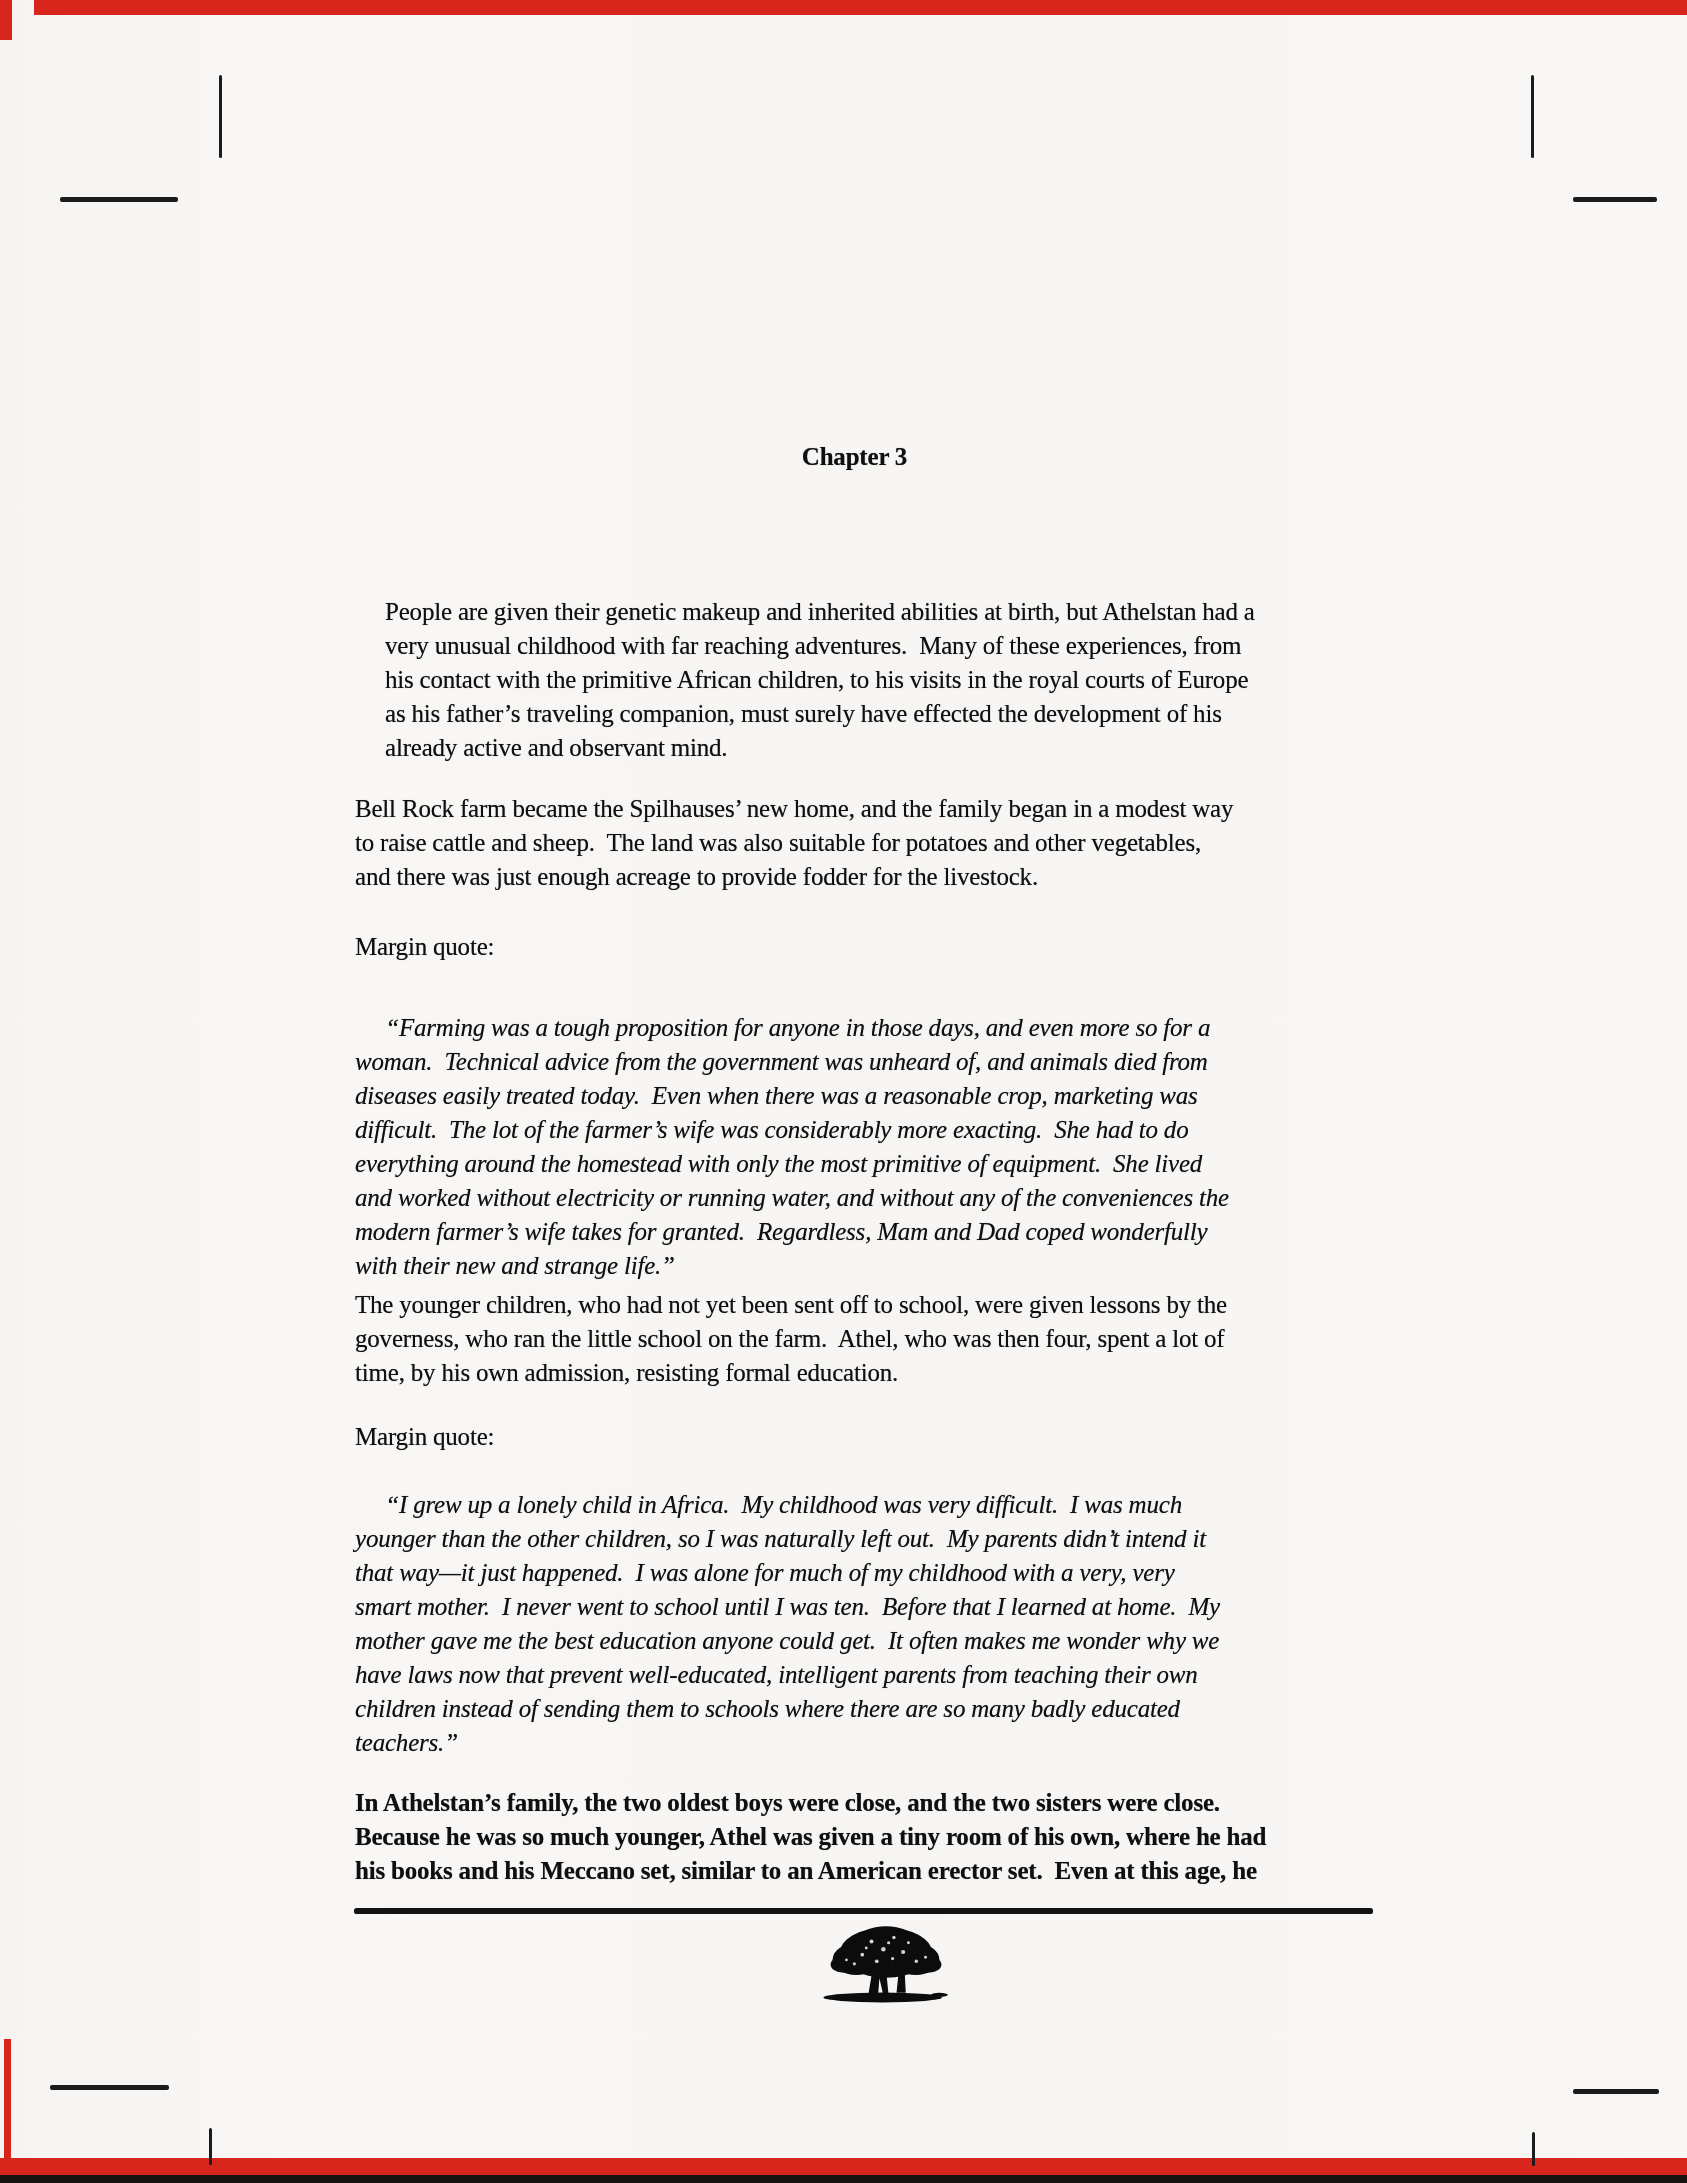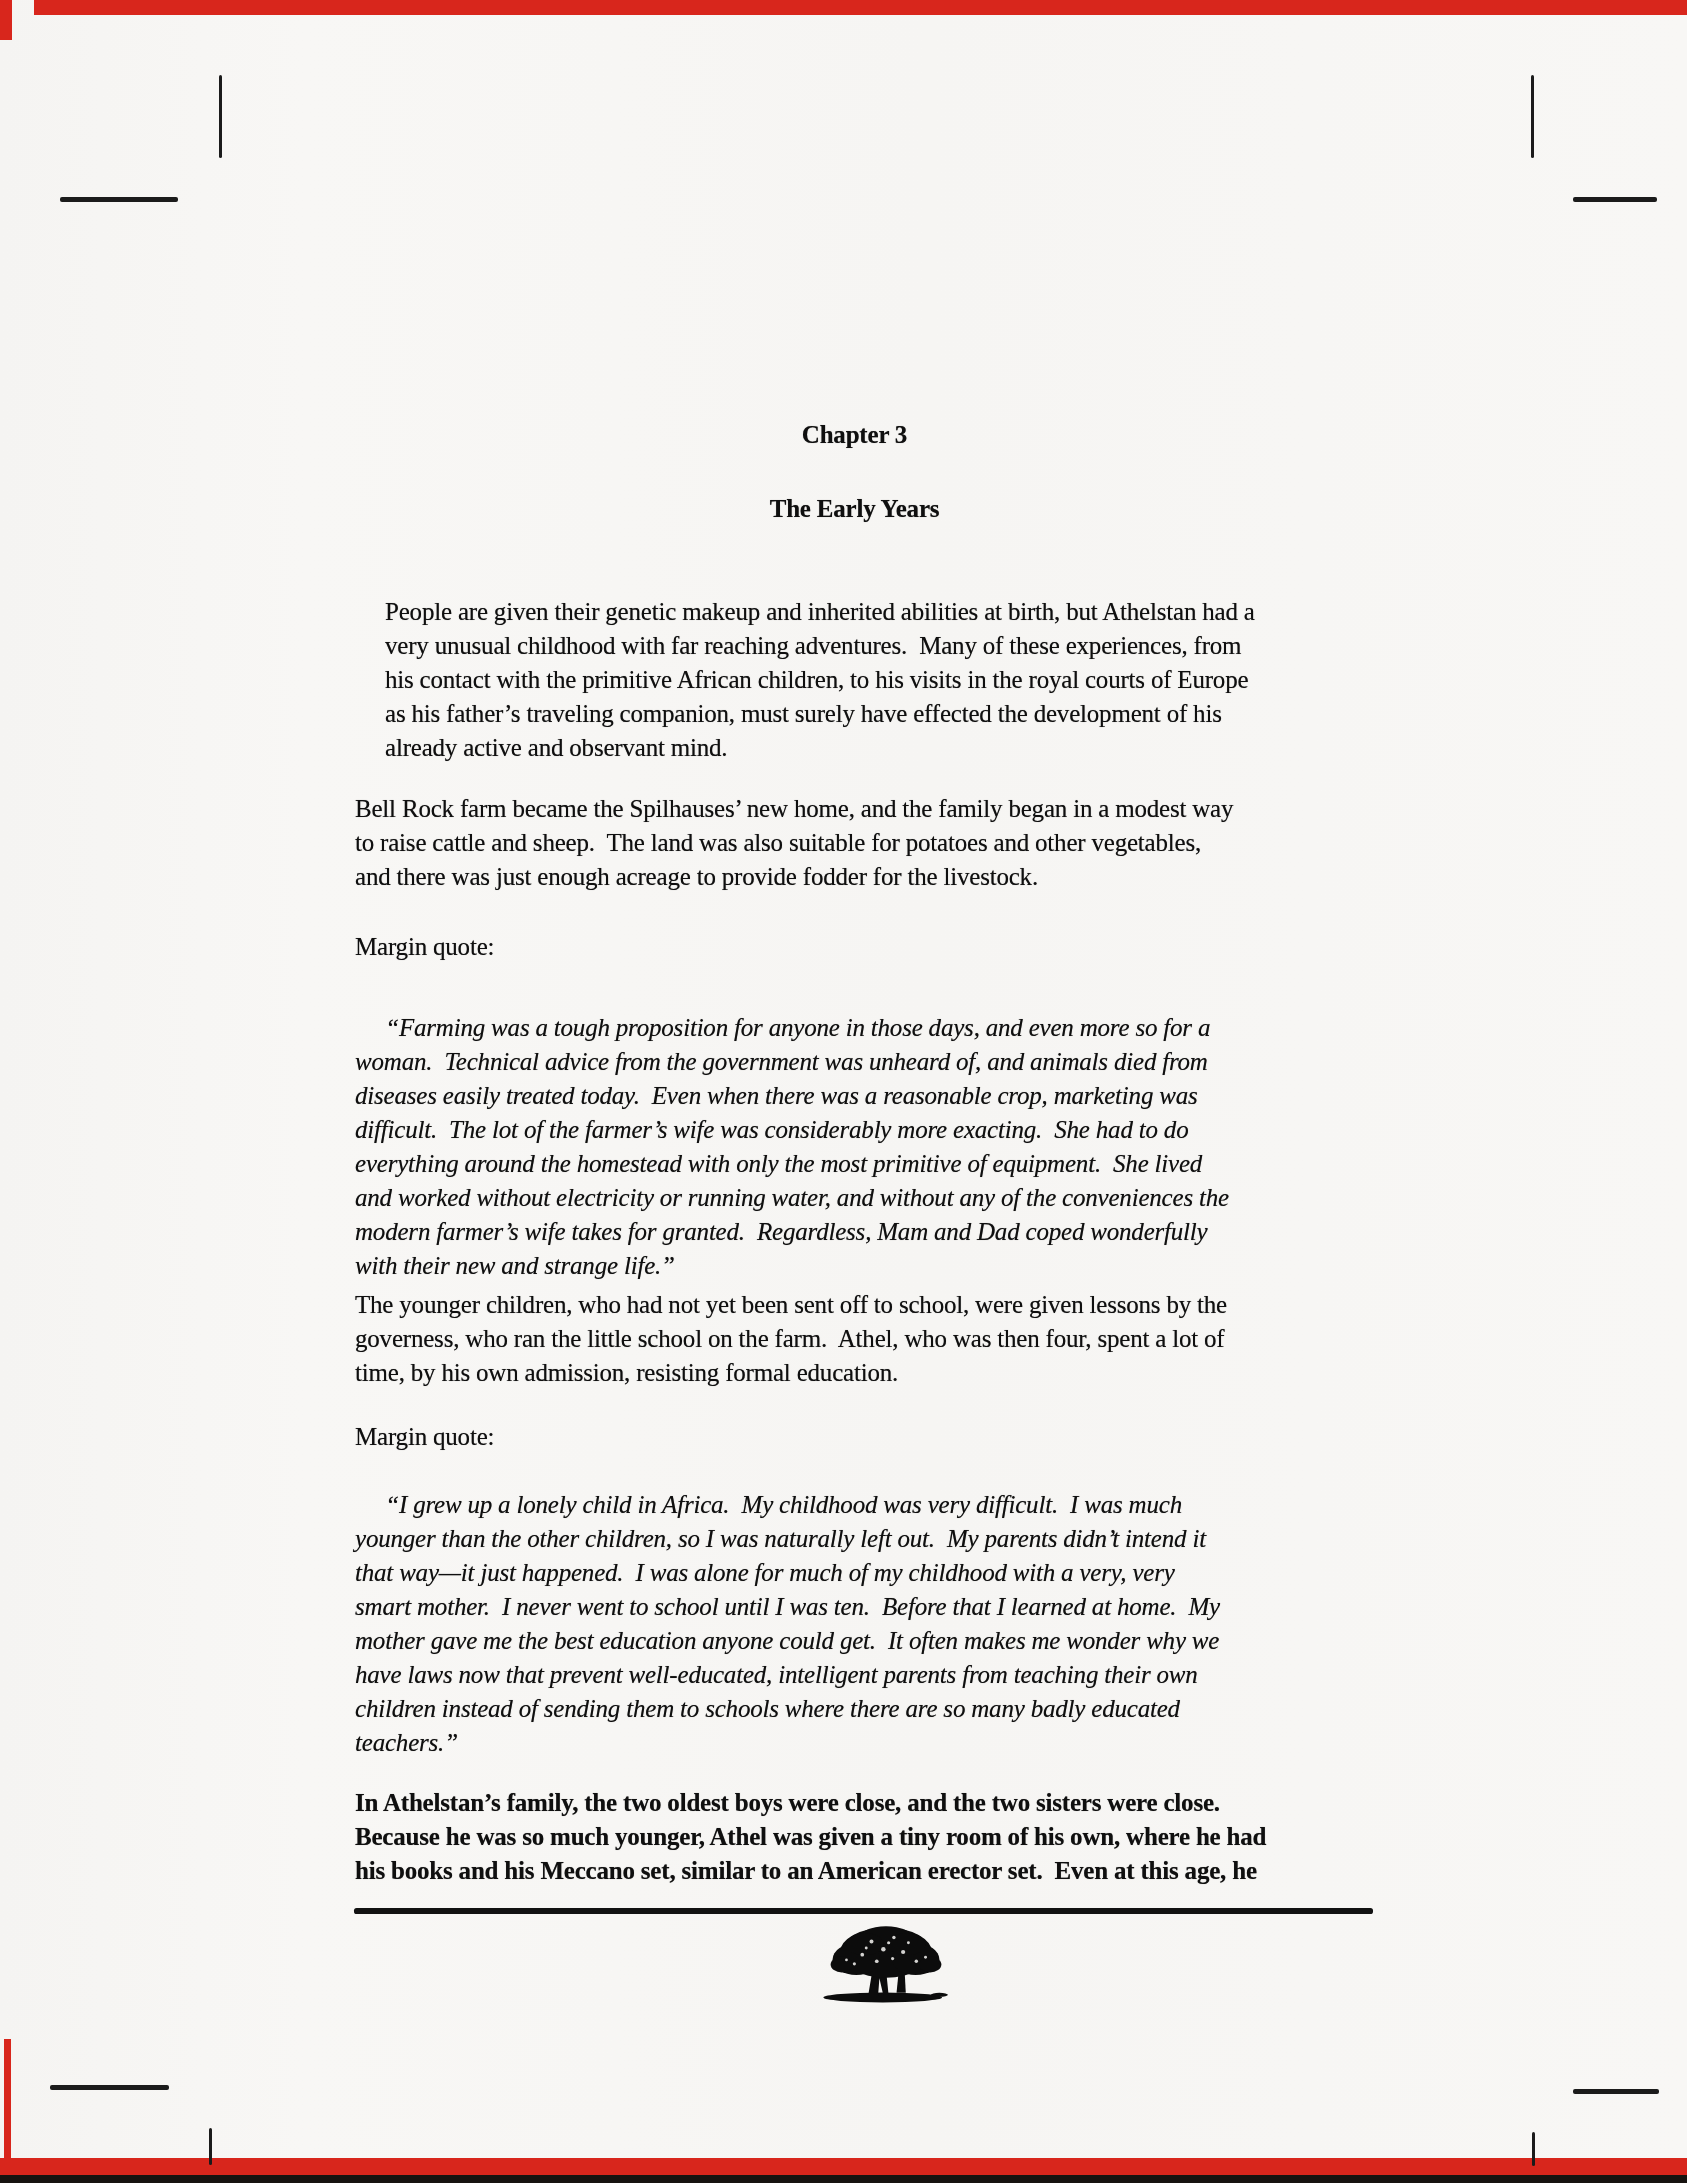--- a/index.html
+++ b/index.html
@@ -45,22 +45,21 @@
 
   <div class="regmark" style="left:60px;top:197px;width:118px;height:5.3px;"></div>
   <div class="regmark" style="left:219px;top:75px;width:3.3px;height:83px;"></div>
   <div class="regmark" style="left:1531px;top:75px;width:3.3px;height:83px;"></div>
   <div class="regmark" style="left:1573px;top:197px;width:84px;height:4.6px;"></div>
   <div class="regmark" style="left:50px;top:2085px;width:119px;height:5.3px;"></div>
   <div class="regmark" style="left:209px;top:2128px;width:3.3px;height:37px;"></div>
   <div class="regmark" style="left:1573px;top:2089px;width:86px;height:4.6px;"></div>
   <div class="regmark" style="left:1532px;top:2132px;width:3.3px;height:34px;"></div>
 
-  <div class="tb centered bold" style="top:418px;">Chapter 3</div>
-  <div class="tb centered bold" style="top:492px;">The Early Years</div>
+  <div class="tb centered bold" style="top:440px;">Chapter 3</div>
 
   <div class="tb" style="top:595px;margin-left:30px;">People are given their genetic makeup and inherited abilities at birth, but Athelstan had a
 very unusual childhood with far reaching adventures.  Many of these experiences, from
 his contact with the primitive African children, to his visits in the royal courts of Europe
 as his father’s traveling companion, must surely have effected the development of his
 already active and observant mind.</div>
   <div class="tb" style="top:792px;">Bell Rock farm became the Spilhauses’ new home, and the family began in a modest way
 to raise cattle and sheep.  The land was also suitable for potatoes and other vegetables,
 and there was just enough acreage to provide fodder for the livestock.</div>
 

